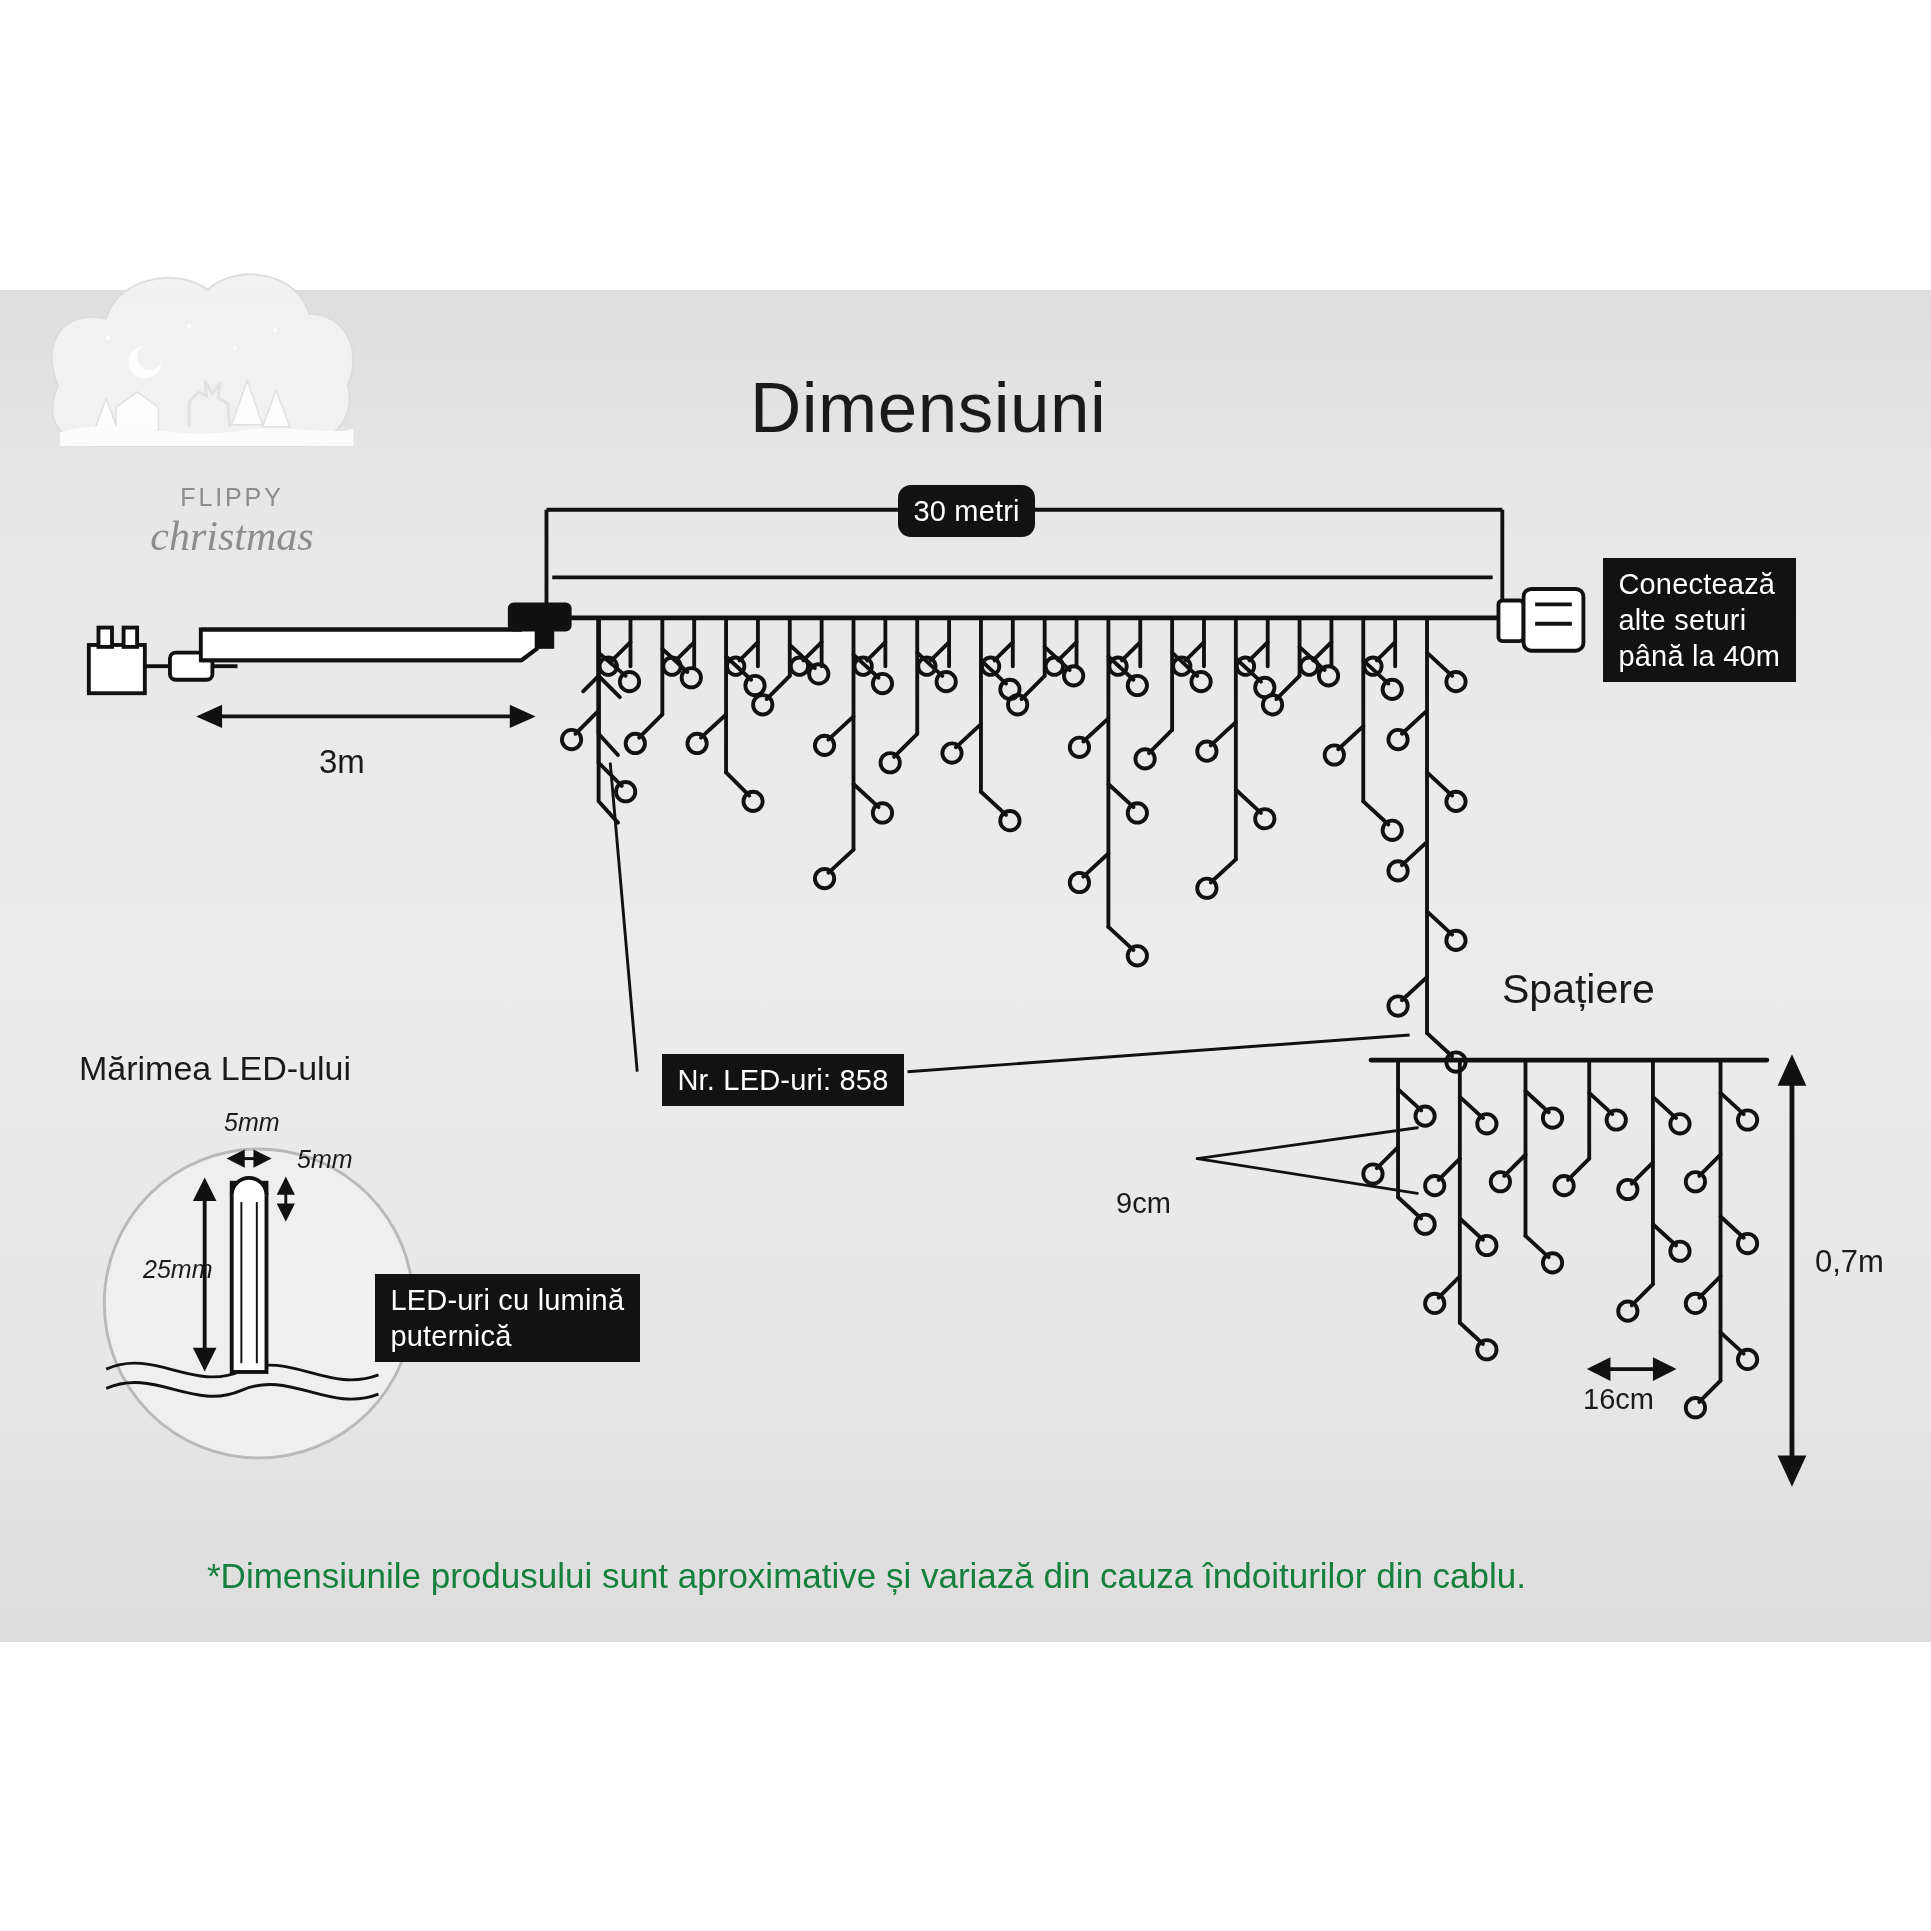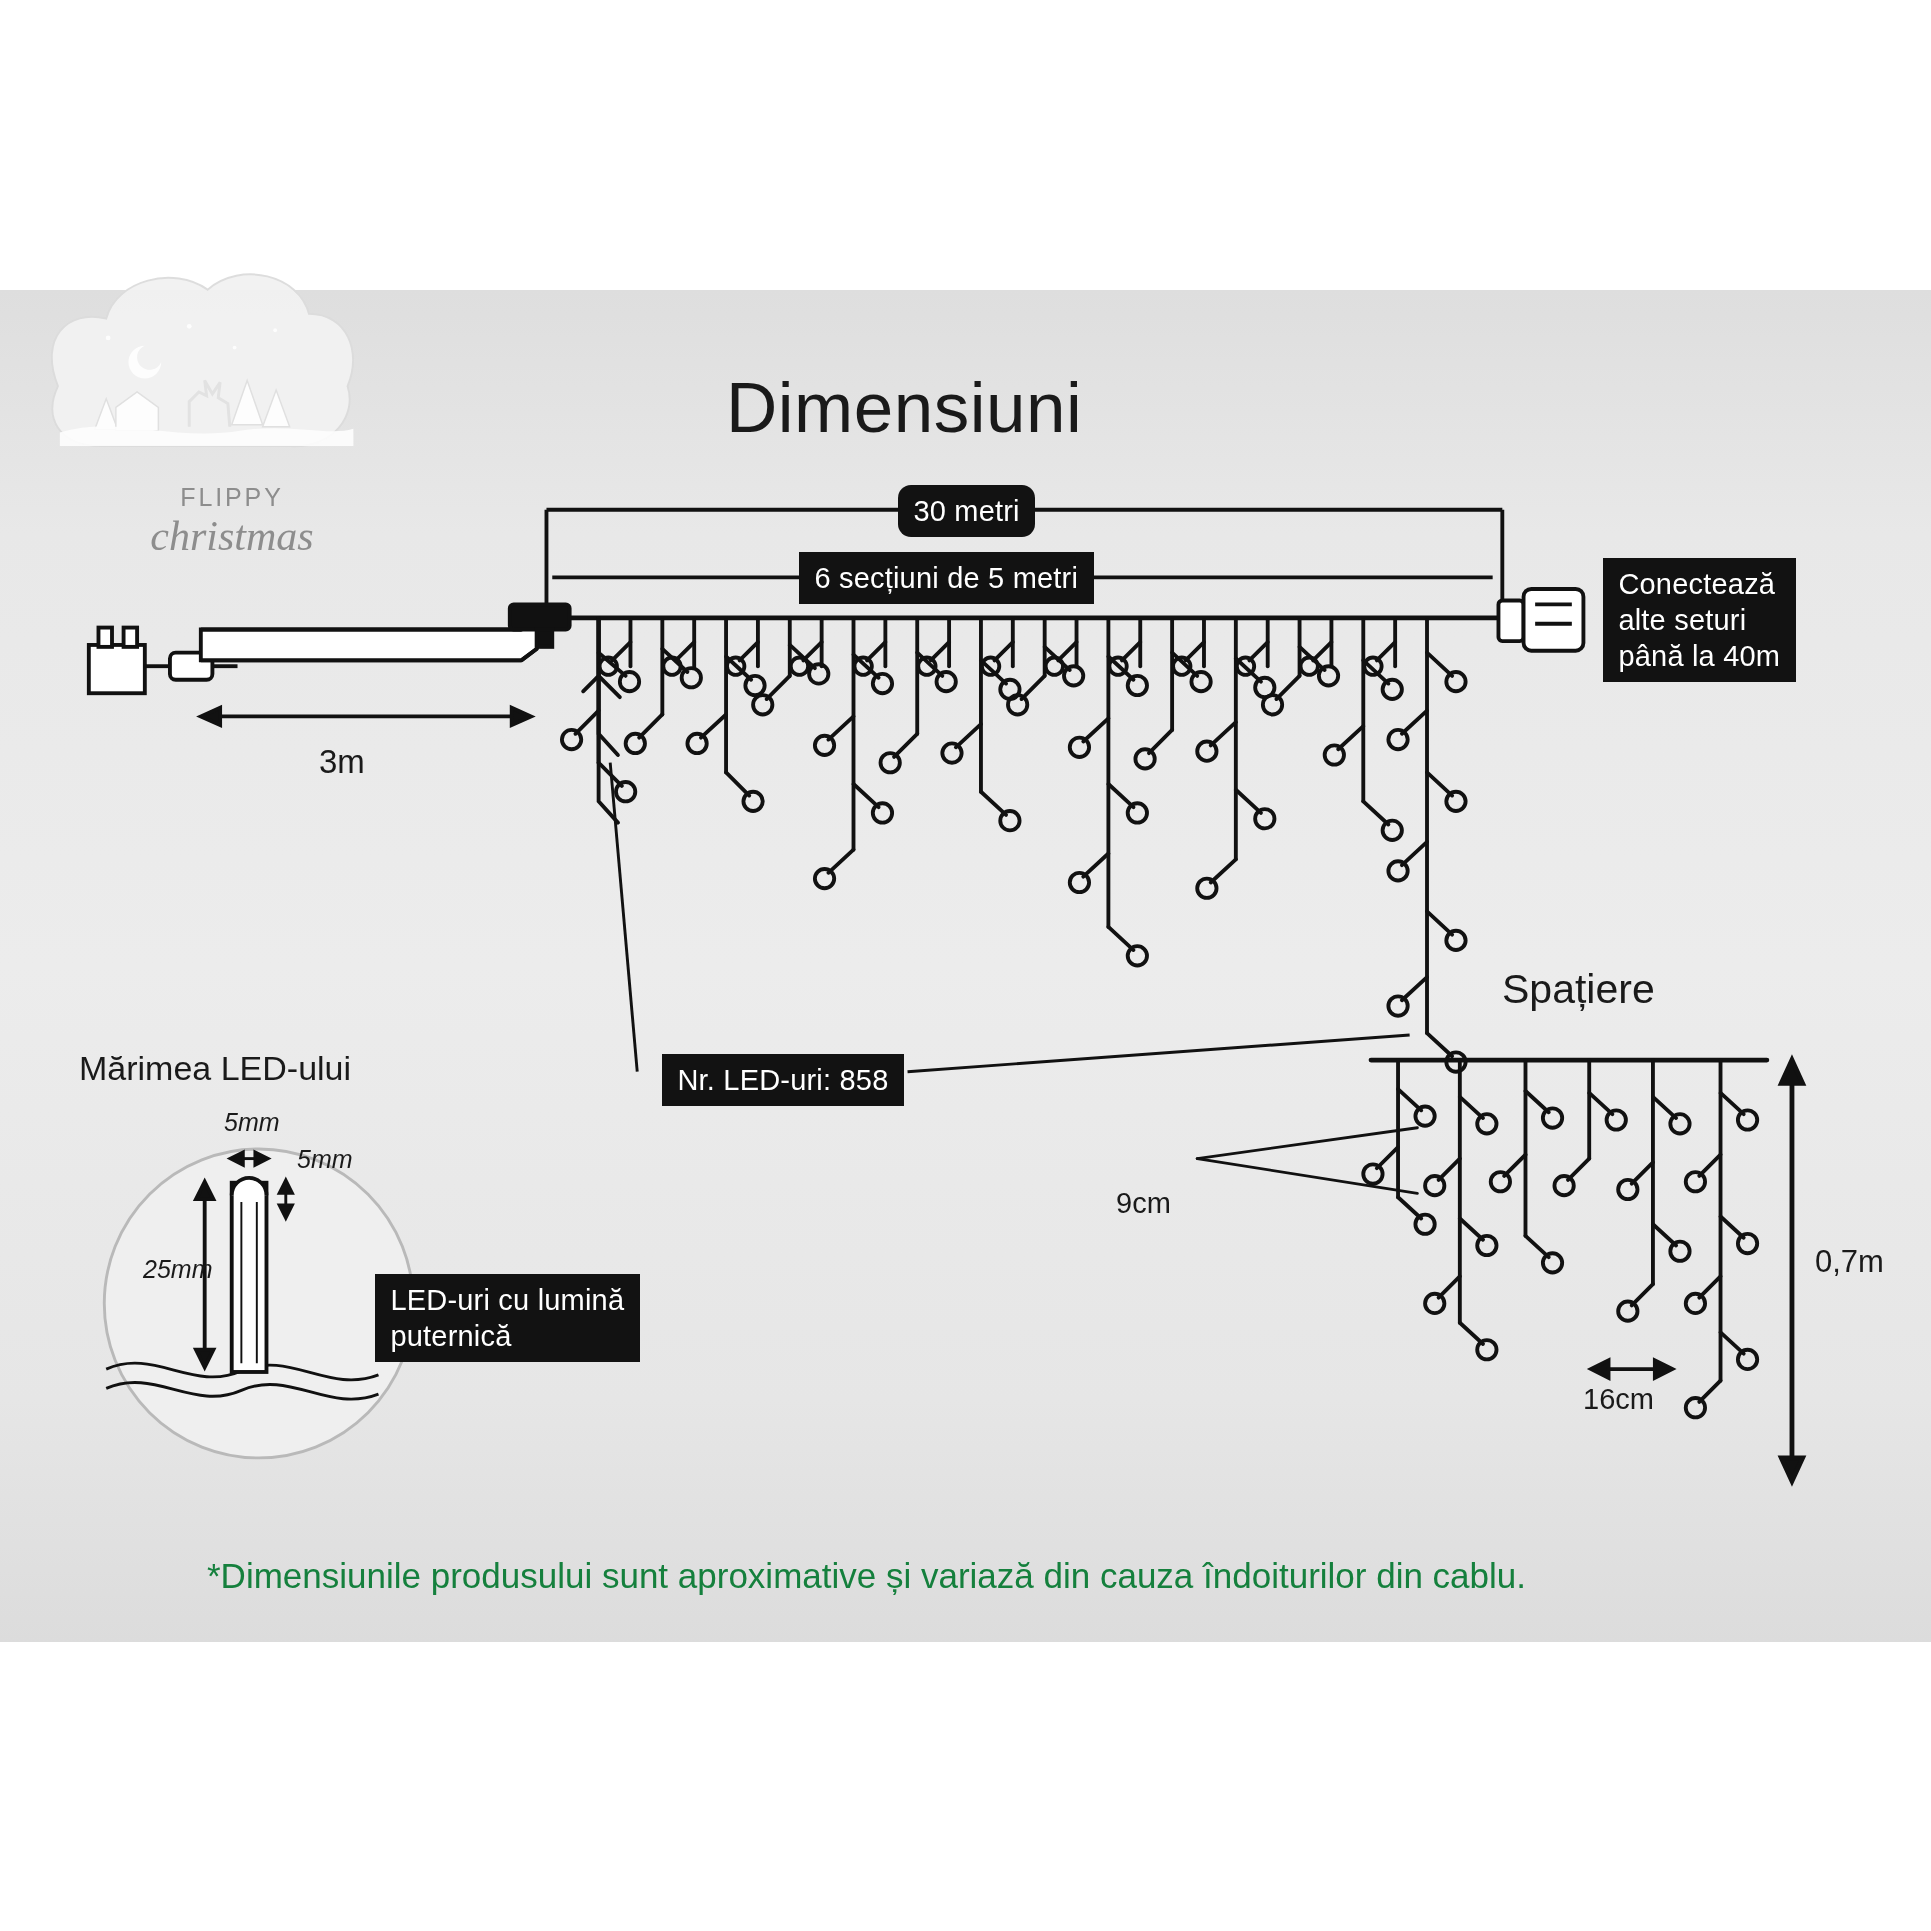--- a/index.html
+++ b/index.html
@@ -452,24 +452,23 @@
     </g>
 
   </svg>
   </div>
 
   <div class="brand" style="left:87px;top:483px;width:290px;">
     <div class="b1">FLIPPY</div>
     <div class="b2">christmas</div>
   </div>
 
-  <div class="title" style="left:726px;top:367px;">Dimensiuni</div>
+  <div class="title" style="left:750px;top:367px;">Dimensiuni</div>
 
   <div class="chip" style="left:898px;top:485px;border-radius:13px;">30 metri</div>
-  <div class="chip" style="left:799px;top:552px;">6 secțiuni de 5 metri</div>
   <div class="plain" style="left:319px;top:743px;">3m</div>
 
   <div class="chip" style="left:1603px;top:558px;">Conectează
 alte seturi
 până la 40m</div>
 
   <div class="chip" style="left:662px;top:1054px;">Nr. LED-uri: 858</div>
 
   <div class="plain" style="left:79px;top:1049px;font-size:34px;">Mărimea LED-ului</div>
   <div class="small" style="left:224px;top:1108px;">5mm</div>

